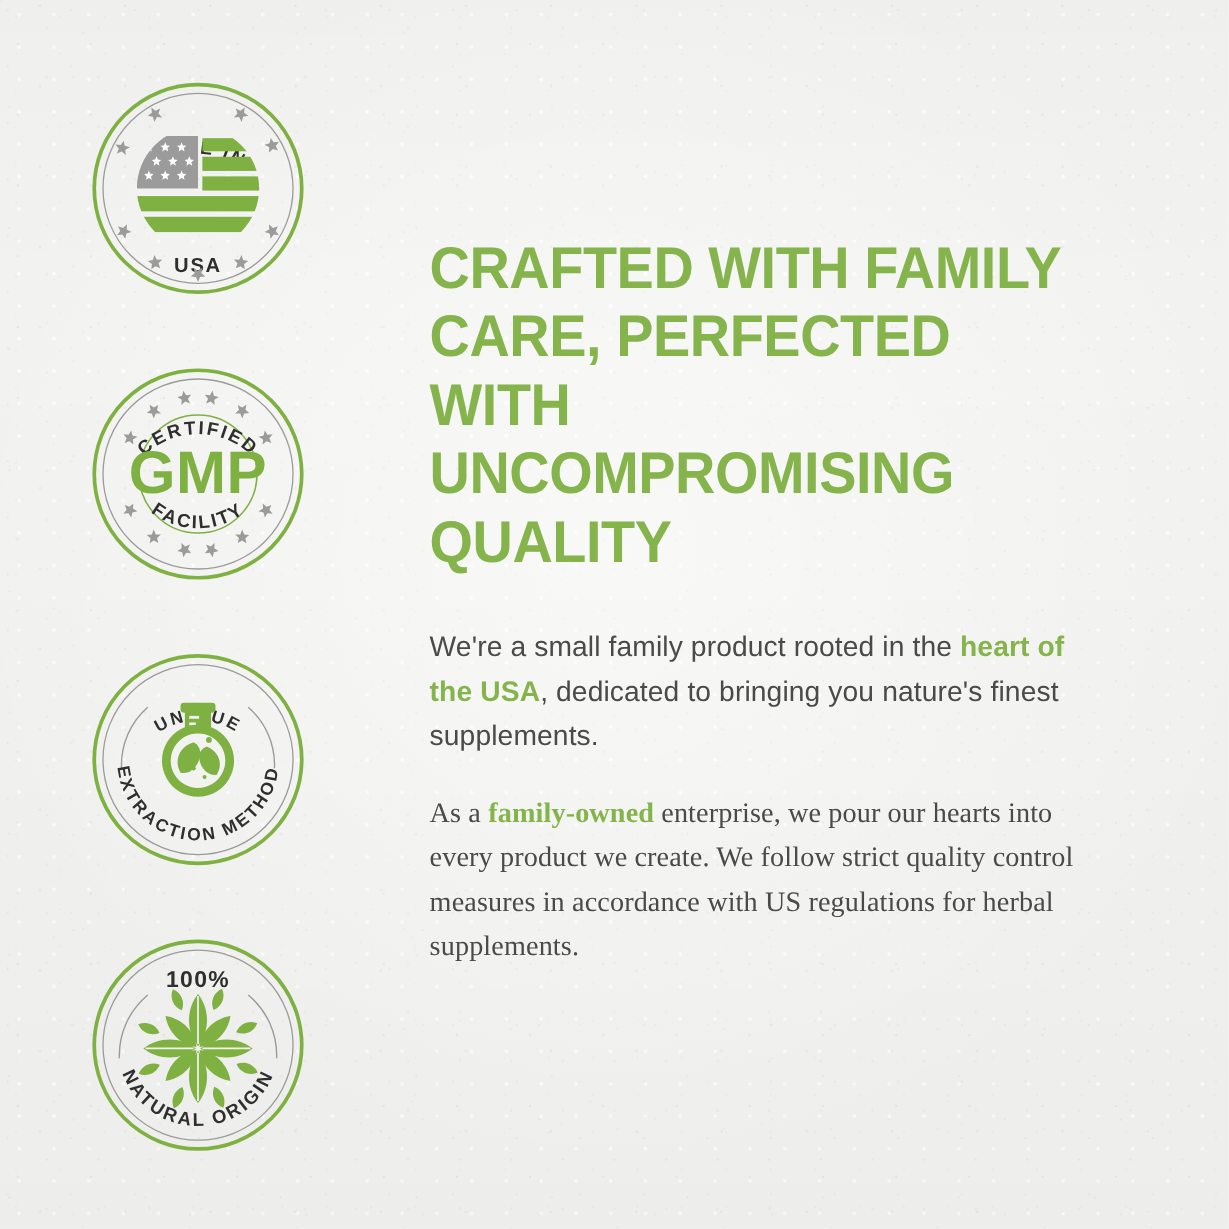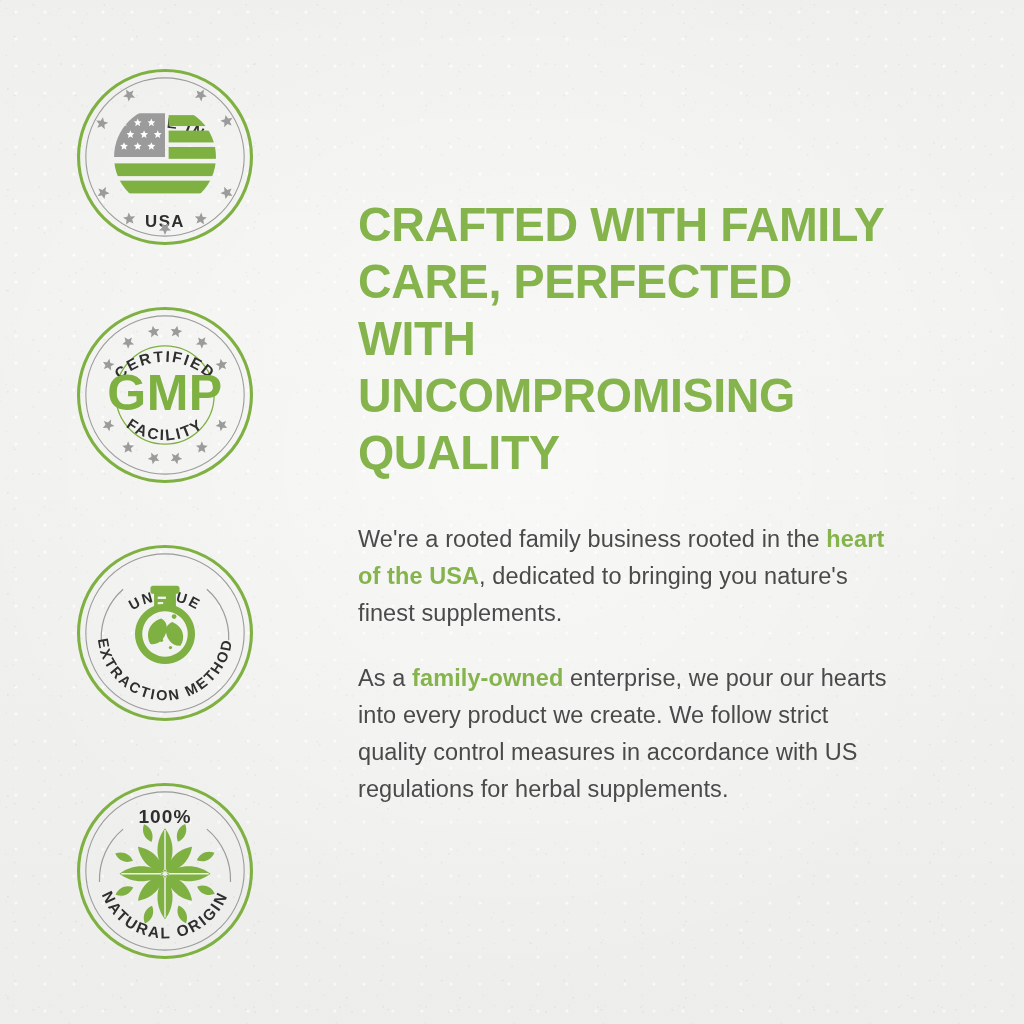--- a/index.html
+++ b/index.html
@@ -107,21 +107,21 @@
 
   .body-copy p {
     margin: 0 0 28px 0;
     color: #4a4a4a;
     font-size: 23.5px;
     line-height: 37px;
     letter-spacing: 0.1px;
     max-width: 540px;
     font-weight: 300;
   }
-  .body-copy p:last-child { margin-bottom: 18px; }
+  .body-copy p:last-child { margin-bottom: 18px; font-family: Liberation Serif, serif; }
   .hl {
     color: #85b44c;
     font-weight: bold;
   }
 </style>
 </head>
 <body>
 
 <div id="page">
 
@@ -402,21 +402,21 @@
         </svg>
       </div>
 
     </div>
 
     <div class="content-col">
       <h1 class="headline">CRAFTED WITH FAMILY CARE, PERFECTED WITH UNCOMPROMISING QUALITY</h1>
 
       <div class="body-copy">
         <p>
-          <span>We're a rooted family business rooted in the </span><span class="hl">heart of the USA</span><span>, dedicated to bringing you nature's finest supplements.</span>
+          <span>We're a small family product rooted in the </span><span class="hl">heart of the USA</span><span>, dedicated to bringing you nature's finest supplements.</span>
         </p>
         <p>
           <span>As a </span><span class="hl">family-owned</span><span> enterprise, we pour our hearts into every product we create. We follow strict quality control measures in accordance with US regulations for herbal supplements.</span>
         </p>
       </div>
     </div>
 
   </div>
 </div>
 

